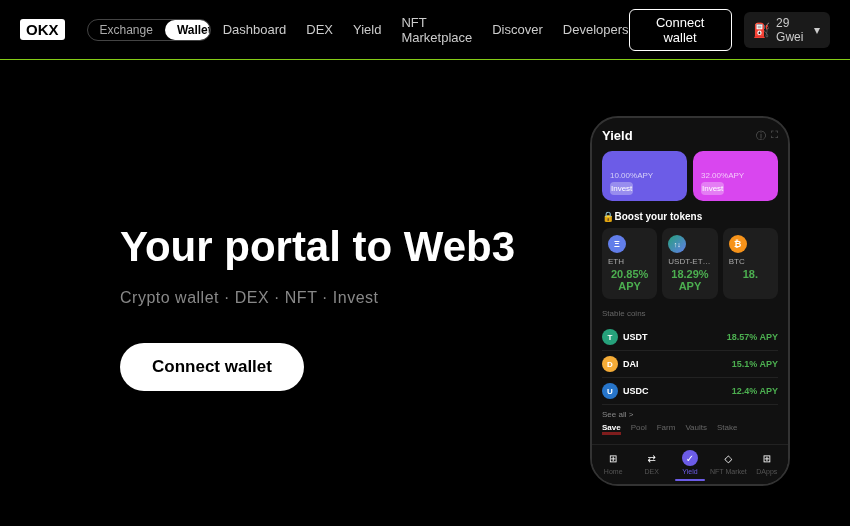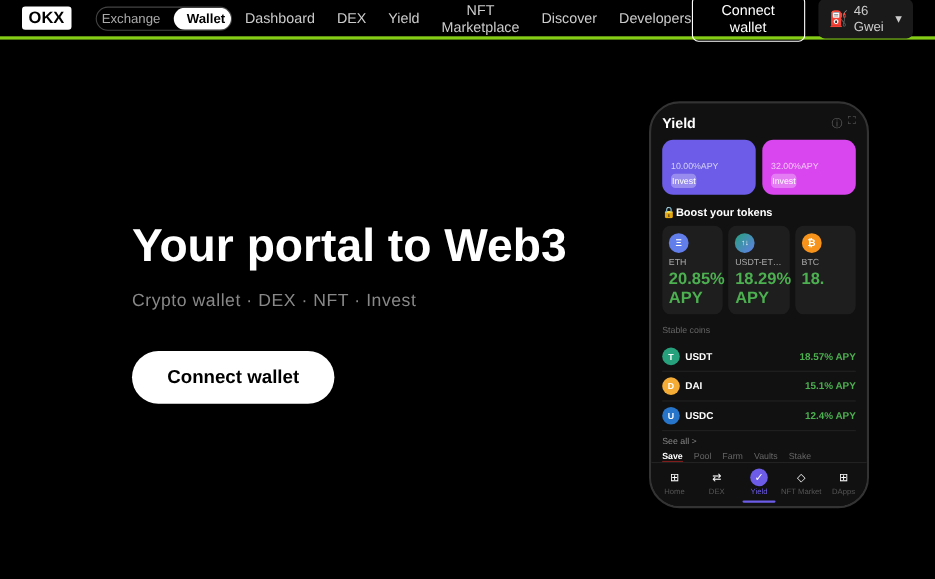--- a/index.html
+++ b/index.html
@@ -11,37 +11,36 @@
       height: 526px;
       overflow: hidden;
       position: relative;
     }
 
     
     .navbar {
       display: flex;
       align-items: center;
       padding: 0 20px;
-      height: 36px;
-      border-bottom: 3px solid #84cc16;
+      height: 60px;
+      border-bottom: 1px solid #84cc16;
       position: relative;
       z-index: 10;
     }
     .logo {
       display: flex;
       align-items: center;
       margin-right: 10px;
     }
     .tab-group {
       display: flex;
       margin-left: 8px;
       border: 1px solid #444;
       border-radius: 20px;
       overflow: hidden;
-      justify-content: center;
     }
     .tab-btn {
       padding: 3px 12px;
       font-size: 12px;
       cursor: pointer;
       color: #aaa;
       background: transparent;
       border: none;
       border-radius: 20px;
     }
@@ -49,21 +48,20 @@
       background: #fff;
       color: #000;
       font-weight: 600;
     }
     .nav-links {
       display: flex;
       align-items: center;
       gap: 20px;
       margin-left: 12px;
       flex: 1;
-      text-align: center;
     }
     .nav-link {
       color: #ccc;
       font-size: 13px;
       cursor: pointer;
       text-decoration: none;
     }
     .nav-right {
       display: flex;
       align-items: center;
@@ -262,23 +260,24 @@
     .token-icon.btc { background: #f7931a; color: #fff; }
     .token-name {
       font-size: 8px;
       color: #aaa;
       margin-bottom: 2px;
       white-space: nowrap;
       overflow: hidden;
       text-overflow: ellipsis;
     }
     .token-apy {
-      font-size: 15px;
+      font-size: 11px;
       font-weight: 700;
       color: #4caf50;
+      text-align: center;
     }
 
     
     .special-zone-title {
       font-size: 10px;
       font-weight: 700;
       color: #fff;
       margin-bottom: 2px;
     }
     .special-zone-sub {
@@ -403,21 +402,21 @@
     <a class="nav-link">DEX</a>
     <a class="nav-link">Yield</a>
     <a class="nav-link">NFT Marketplace</a>
     <a class="nav-link">Discover</a>
     <a class="nav-link">Developers</a>
   </div>
   <div class="nav-right">
     <button class="connect-wallet-btn">Connect wallet</button>
     <div class="gwei-badge">
       <span class="gas-icon">⛽</span>
-      <span>46 Gwei</span>
+      <span>29 Gwei</span>
       <span>▾</span>
     </div>
   </div>
 </nav>
 
 <section class="hero">
   <div class="hero-content">
     <h1 class="hero-title">Your portal to Web3</h1>
     <p class="hero-subtitle">Crypto wallet · DEX · NFT · Invest</p>
     <div class="hero-actions">

